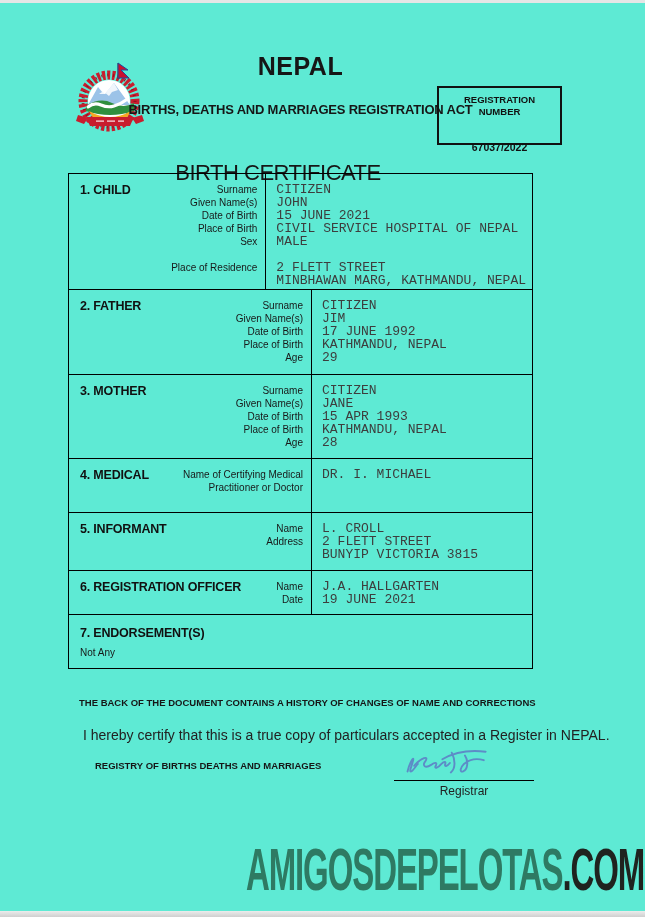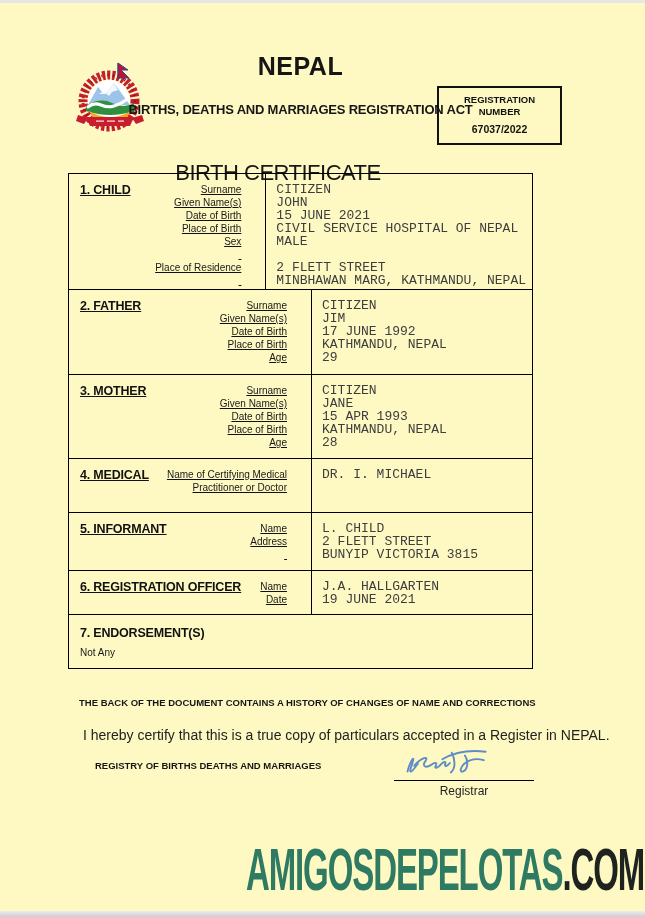--- a/index.html
+++ b/index.html
@@ -1,41 +1,41 @@
 <!DOCTYPE html>
 <html><head>
 <meta charset="utf-8">
 <style>
   html,body{margin:0;padding:0;background:#fff;}
-  .page{position:relative;width:645px;height:917px;background:#fef9c3;overflow:hidden;
+  .page{position:relative;width:645px;height:917px;background:#5eead4;overflow:hidden;
         font-family:"Liberation Sans",sans-serif;color:#111;}
   .edge-top{position:absolute;left:0;top:0;width:645px;height:3px;background:#e6e6e6;}
   .edge-bottom{position:absolute;left:0;bottom:0;width:645px;height:6px;background:linear-gradient(#ececec,#cfcfcf);}
 
   
   .emblem{position:absolute;left:72px;top:61px;width:76px;height:74px;}
   .country-title{position:absolute;left:68px;top:52px;width:465px;text-align:center;
         font-size:25px;font-weight:bold;letter-spacing:.5px;color:#161616;}
   .act-line{position:absolute;left:68px;top:102px;width:465px;text-align:center;
         font-size:13px;font-weight:bold;letter-spacing:-0.2px;color:#161616;}
   .reg-box{position:absolute;left:437px;top:86px;width:125px;height:59px;border:2px solid #111;
         box-sizing:border-box;text-align:center;padding-top:6px;}
   .reg-box .lbl{font-size:9.5px;font-weight:bold;line-height:11.5px;}
-  .reg-box .num{font-size:10.5px;font-weight:bold;margin-top:6px;}
+  .reg-box .num{font-size:10.5px;font-weight:bold;margin-top:24px;}
   .cert-title{position:absolute;left:48px;top:131px;width:460px;text-align:center;
         font-size:22px;font-weight:normal;letter-spacing:-0.5px;color:#161616;margin-top:29px;}
 
   
   .ctable{position:absolute;left:68px;top:173px;width:465px;box-sizing:border-box;
         border:1.5px solid #000;}
   .trow{display:flex;box-sizing:border-box;border-bottom:1.5px solid #000;}
   .trow:last-child{border-bottom:none;}
   .r0{height:116px}.r1{height:85px}.r2{height:84px}.r3{height:54px}.r4{height:58px}.r5{height:44px}.r6{height:53px;display:block;}
   .cl{width:243px;box-sizing:border-box;border-right:1.5px solid #000;display:flex;
-        justify-content:space-between;padding:9px 24px 0 11px;gap:16px;text-decoration:underline;}
+        justify-content:space-between;padding:9px 8px 0 11px;gap:16px;}
   .sec-title{font-size:12.5px;font-weight:bold;letter-spacing:-0.2px;white-space:nowrap;}
   .labs{text-align:right;font-size:10px;line-height:13px;color:#181818;}
   .cr{flex:1;padding:9px 6px 0 10px;font-family:"Liberation Mono",monospace;
         font-size:13px;line-height:13px;color:#3d3d3d;white-space:nowrap;}
   .full{padding:11px 12px 0 11px;}
   .sec-note{font-size:10px;margin-top:7px;color:#181818;}
 
   
   .back-note{position:absolute;left:79px;top:697px;font-size:9.5px;font-weight:bold;color:#161616;}
   .certify{position:absolute;left:83px;top:727px;font-size:14px;color:#222;}
@@ -164,21 +164,21 @@
       <div class="trow r4">
         <div class="cl">
           <div class="sec-title">5. INFORMANT</div>
           <div class="labs">
             <div class="lab">Name</div>
             <div class="lab">Address</div>
             <div class="lab">&nbsp;</div>
           </div>
         </div>
         <div class="cr">
-          <div class="val">L. CHILD</div>
+          <div class="val">L. CROLL</div>
           <div class="val">2 FLETT STREET</div>
           <div class="val">BUNYIP VICTORIA 3815</div>
         </div>
       </div>
       <div class="trow r5">
         <div class="cl">
           <div class="sec-title">6. REGISTRATION OFFICER</div>
           <div class="labs">
             <div class="lab">Name</div>
             <div class="lab">Date</div>

